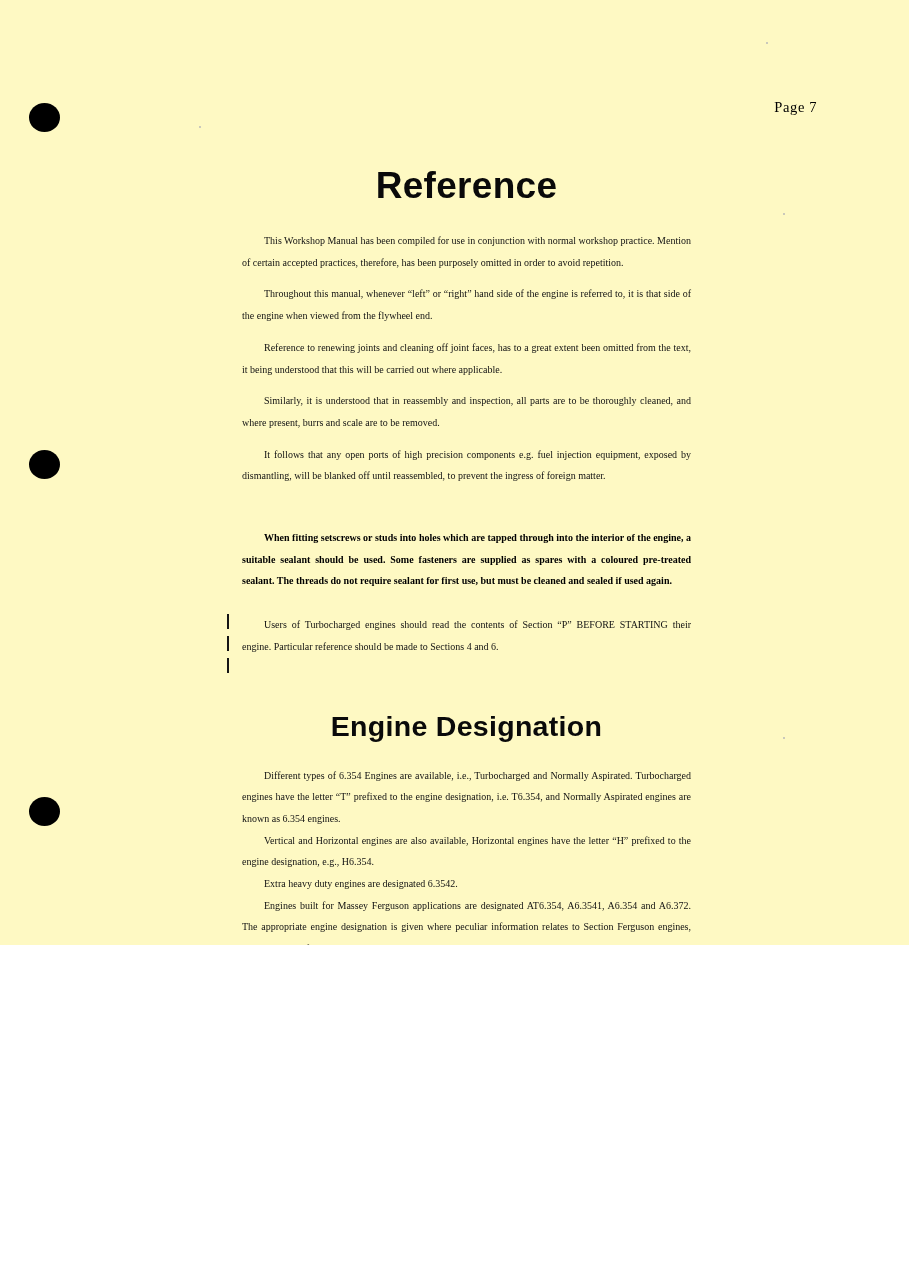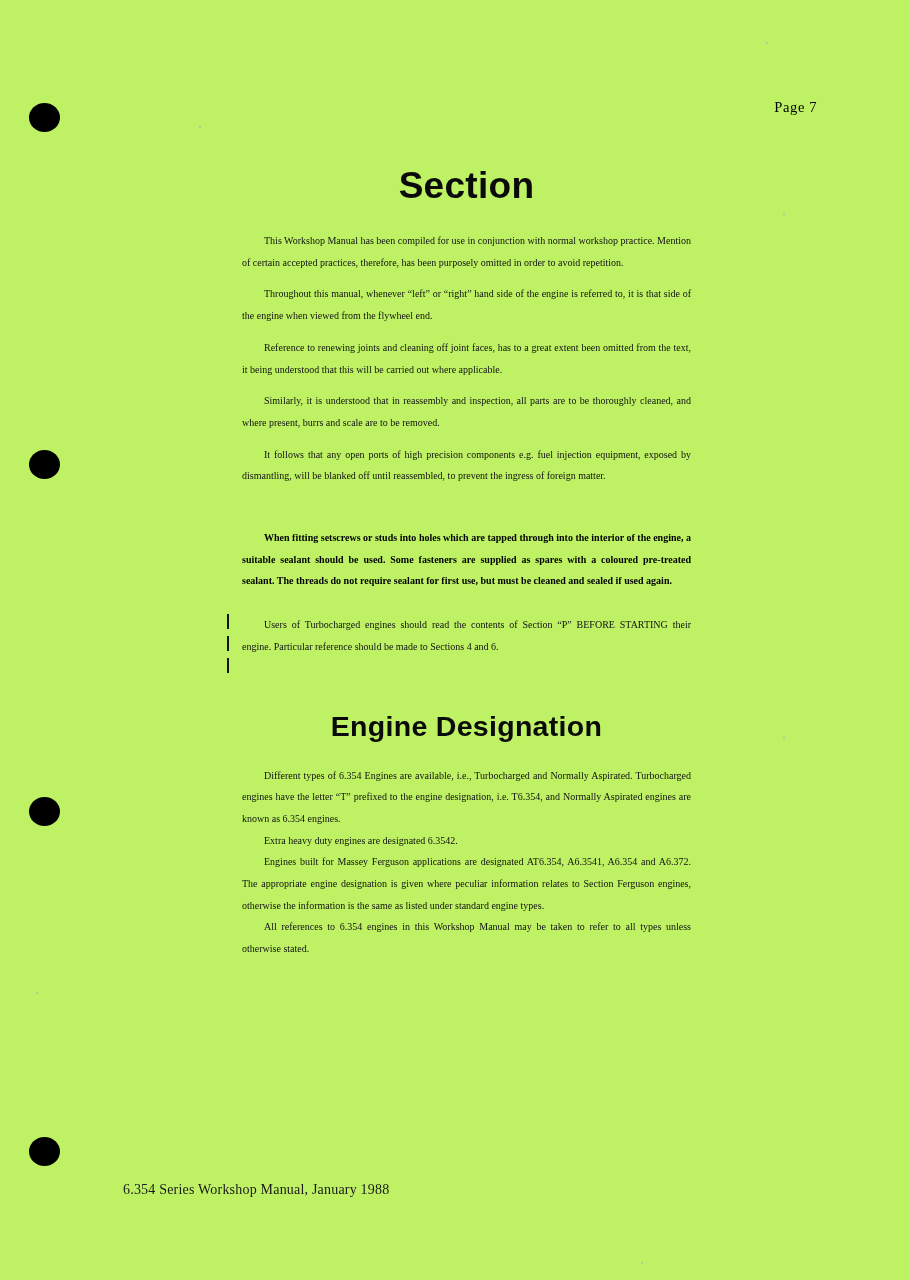--- a/index.html
+++ b/index.html
@@ -9,22 +9,22 @@
     background: #ffffff;
   }
   body {
     font-family: "Liberation Serif", "DejaVu Serif", serif;
     color: #000000;
   }
 
   .page {
     position: relative;
     width: 909px;
-    height: 1280px;
-    background: #bef264;
+    height: 945px;
+    background: #fef9c3;
     overflow: hidden;
   }
 
   
   .punch {
     position: absolute;
     left: 29px;
     width: 31px;
     height: 29px;
     background: #000000;
@@ -151,36 +151,37 @@
   <div class="page-number">Page 7</div>
 
   <div class="change-bars">
     <div class="bar"></div>
     <div class="bar"></div>
     <div class="bar"></div>
   </div>
 
   <div class="column">
 
-    <h1 class="section-title foreword-title">Section</h1>
+    <h1 class="section-title foreword-title">Reference</h1>
 
     <div class="foreword-body">
       <p class="body">This Workshop Manual has been compiled for use in conjunction with normal workshop practice.   Mention of certain accepted practices, therefore, has been purposely omitted in order to avoid repetition.</p>
       <p class="body">Throughout this manual, whenever “left” or “right” hand side of the engine is referred to, it is that side of the engine when viewed from the flywheel end.</p>
       <p class="body">Reference to renewing joints and cleaning off joint faces, has to a great extent been omitted from the text, it being understood that this will be carried out where applicable.</p>
       <p class="body">Similarly, it is understood that in reassembly and inspection, all parts are to be thoroughly cleaned, and where present, burrs and scale are to be removed.</p>
       <p class="body">It follows that any open ports of high precision components e.g. fuel injection equipment, exposed by dismantling, will be blanked off until reassembled, to prevent the ingress of foreign matter.</p>
       <p class="body emphasis">When fitting setscrews or studs into holes which are tapped through into the interior of the engine, a suitable sealant should be used. Some fasteners are supplied as spares with a coloured pre-treated sealant. The threads do not require sealant for first use, but must be cleaned and sealed if used again.</p>
       <p class="body post-emphasis">Users of Turbocharged engines should read the contents of Section “P” BEFORE STARTING their engine. Particular reference should be made to Sections 4 and 6.</p>
     </div>
 
     <h1 class="section-title designation-title">Engine Designation</h1>
 
     <div class="designation-body">
       <p class="body">Different types of 6.354 Engines are available, i.e., Turbocharged and Normally Aspirated. Turbocharged engines have the letter “T” prefixed to the engine designation, i.e. T6.354, and Normally Aspirated engines are known as 6.354 engines.</p>
+      <p class="body">Vertical and Horizontal engines are also available, Horizontal engines have the letter “H” prefixed to the engine designation, e.g., H6.354.</p>
       <p class="body">Extra heavy duty engines are designated 6.3542.</p>
       <p class="body">Engines built for Massey Ferguson applications are designated AT6.354, A6.3541, A6.354 and A6.372. The appropriate engine designation is given where peculiar information relates to Section Ferguson engines, otherwise the information is the same as listed under standard engine types.</p>
       <p class="body">All references to 6.354 engines in this Workshop Manual may be taken to refer to all types unless otherwise stated.</p>
     </div>
 
   </div>
 
   <div class="footer">6.354 Series Workshop Manual, January 1988</div>
 
 </div>

